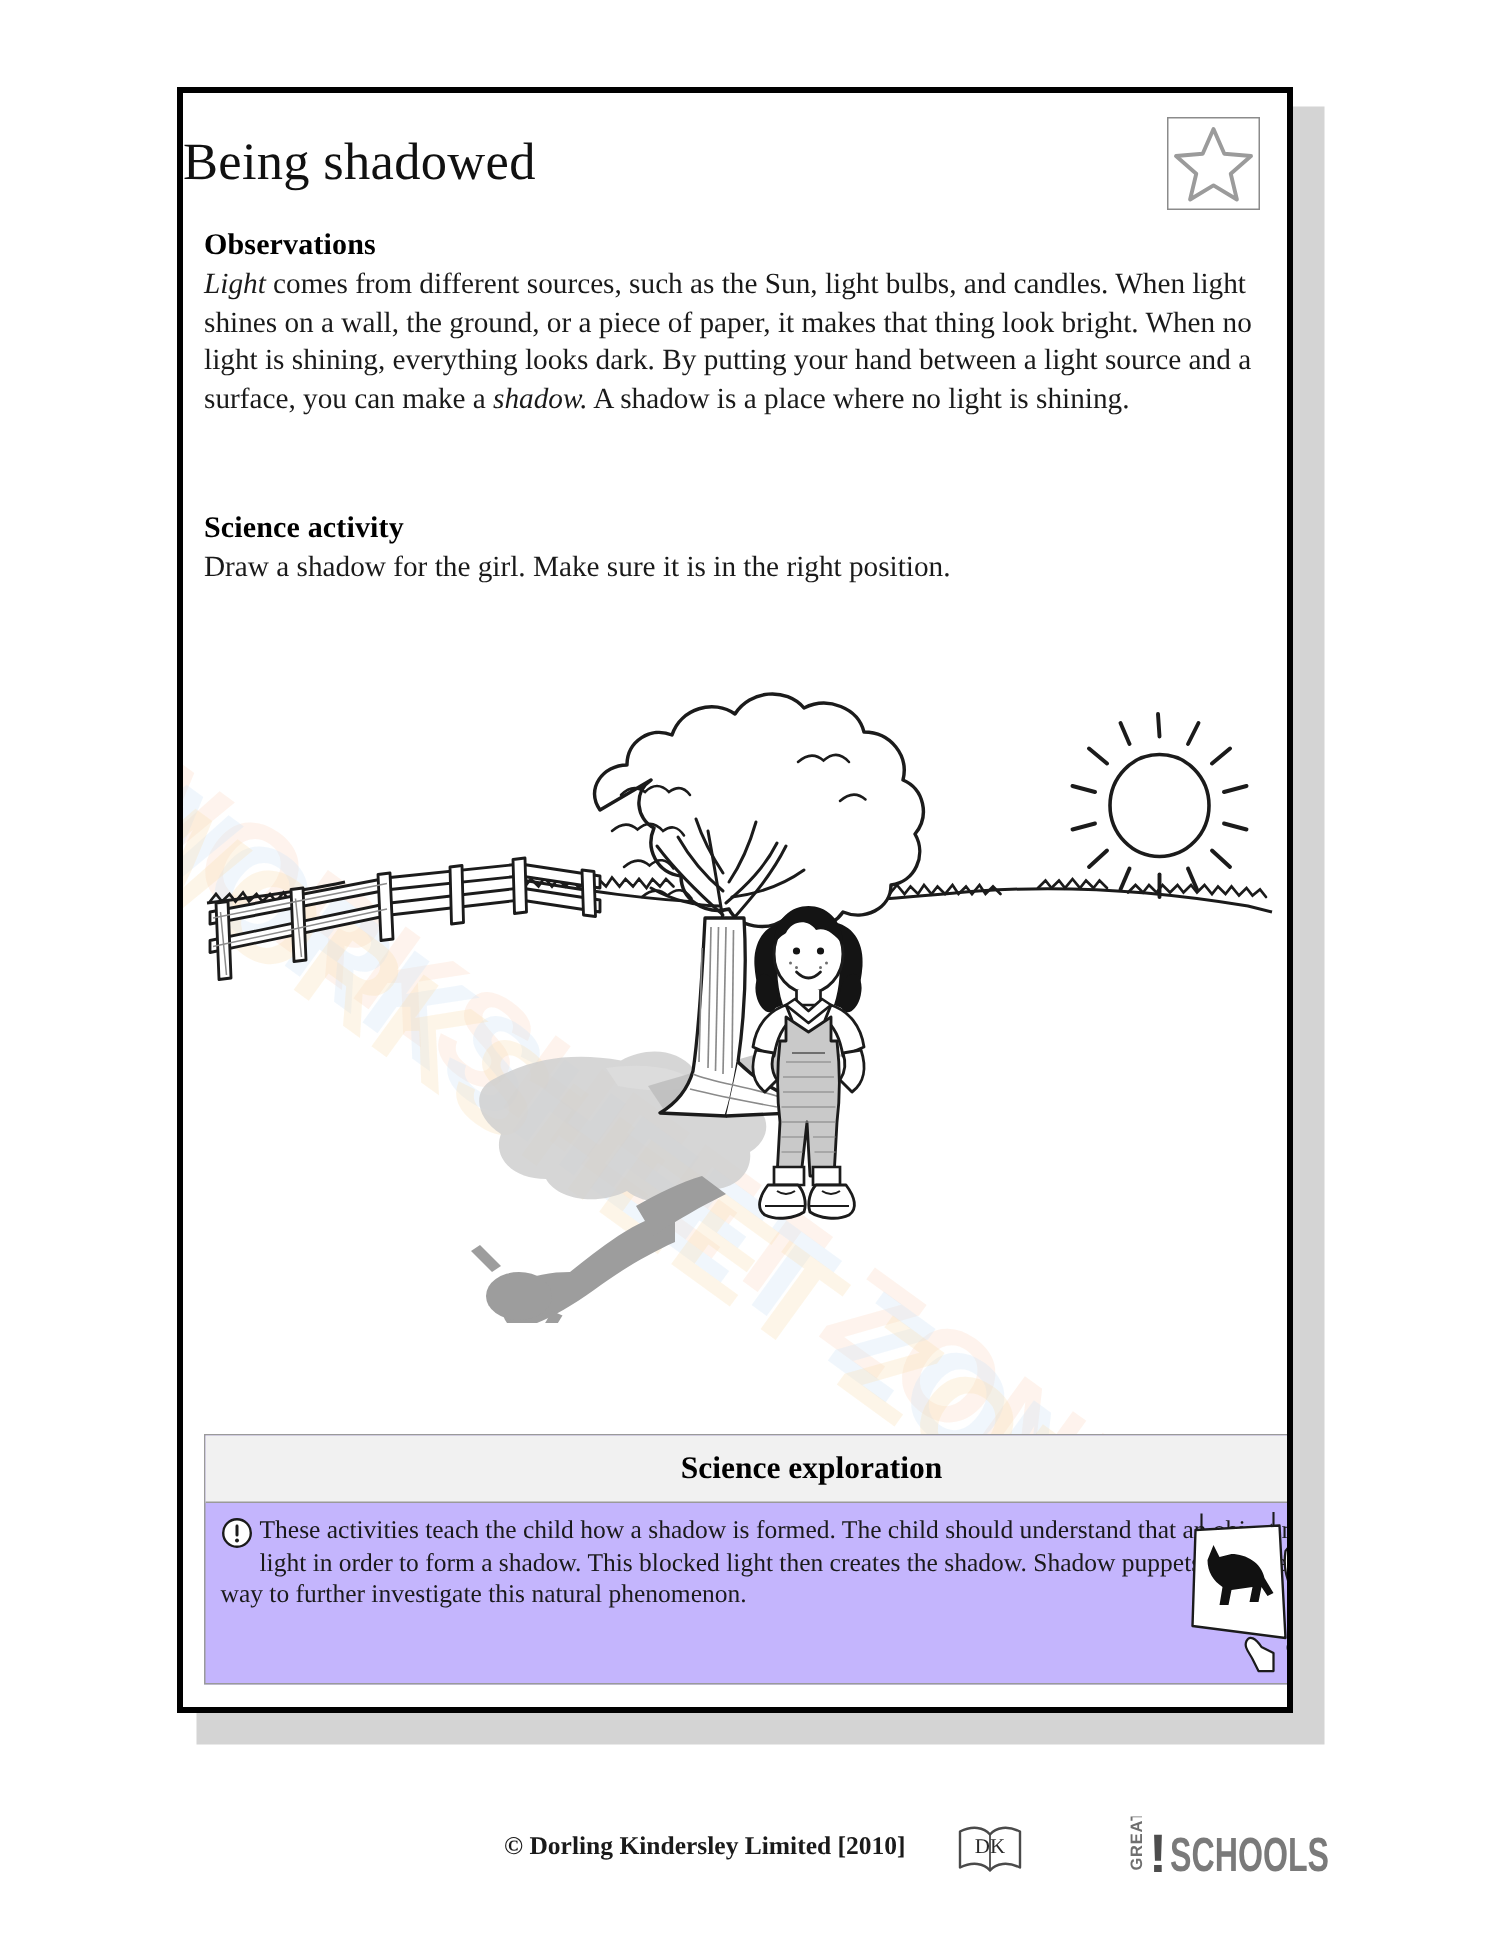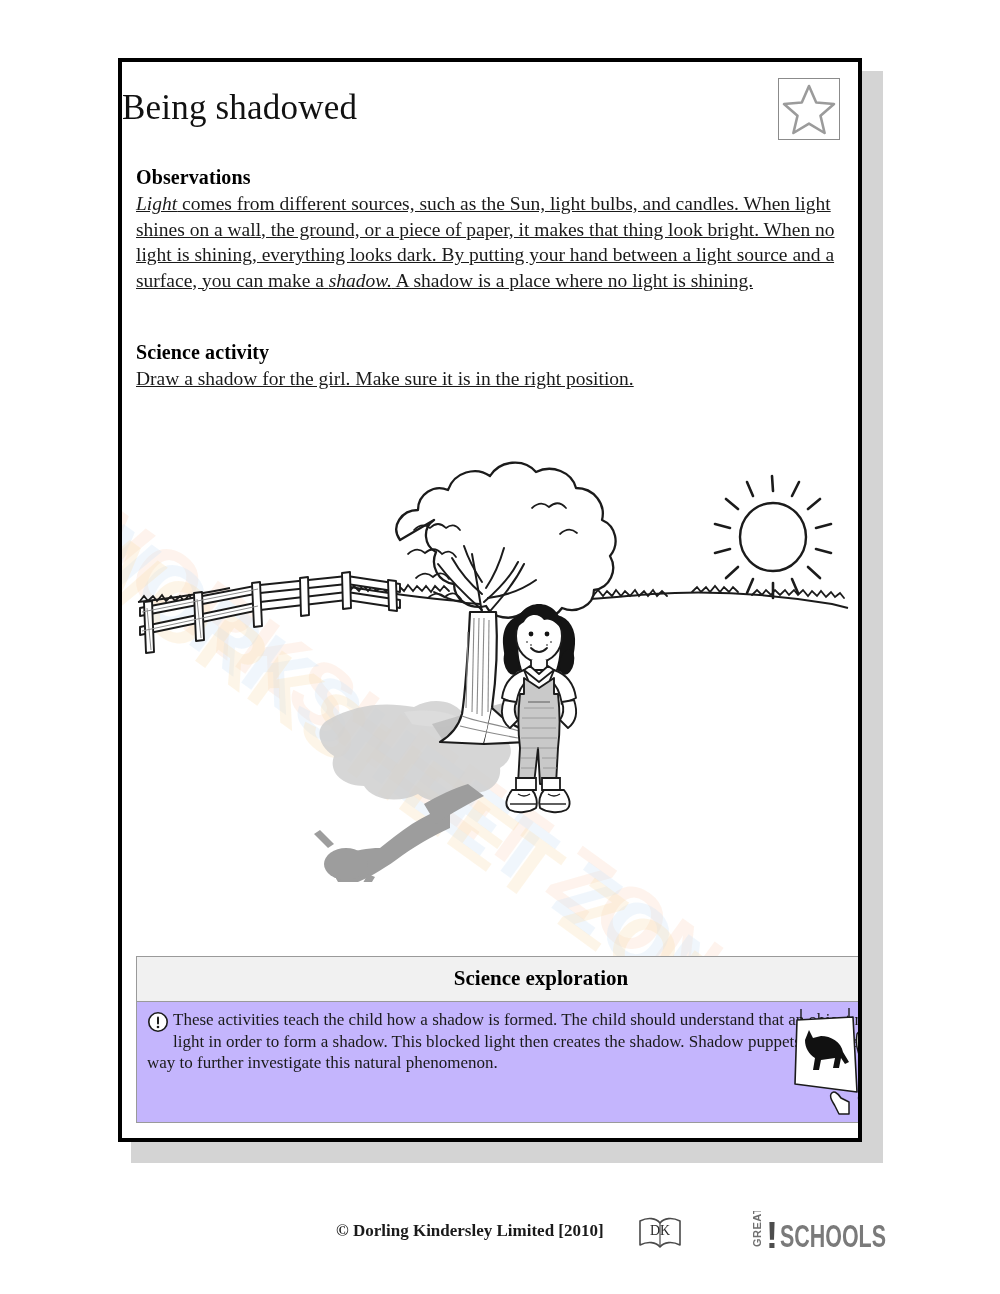--- a/index.html
+++ b/index.html
@@ -99,25 +99,24 @@
     font-weight: bold;
     color: #000;
     margin: 0 0 2px 0;
     letter-spacing: 0.1px;
   }
   .para {
     font-size: 19.5px;
     line-height: 25.5px;
     color: #1a1a1a;
     margin: 0;
-    text-decoration: underline;
   }
   .para em { font-style: italic; }
 
-  #observations { top: 104px; }
+  #observations { top: 90px; }
   #activity { top: 279px; }
 
   
   #illustration {
     position: absolute;
     left: 10px;
     top: 350px;
     width: 724px;
     height: 470px;
     z-index: 2;

